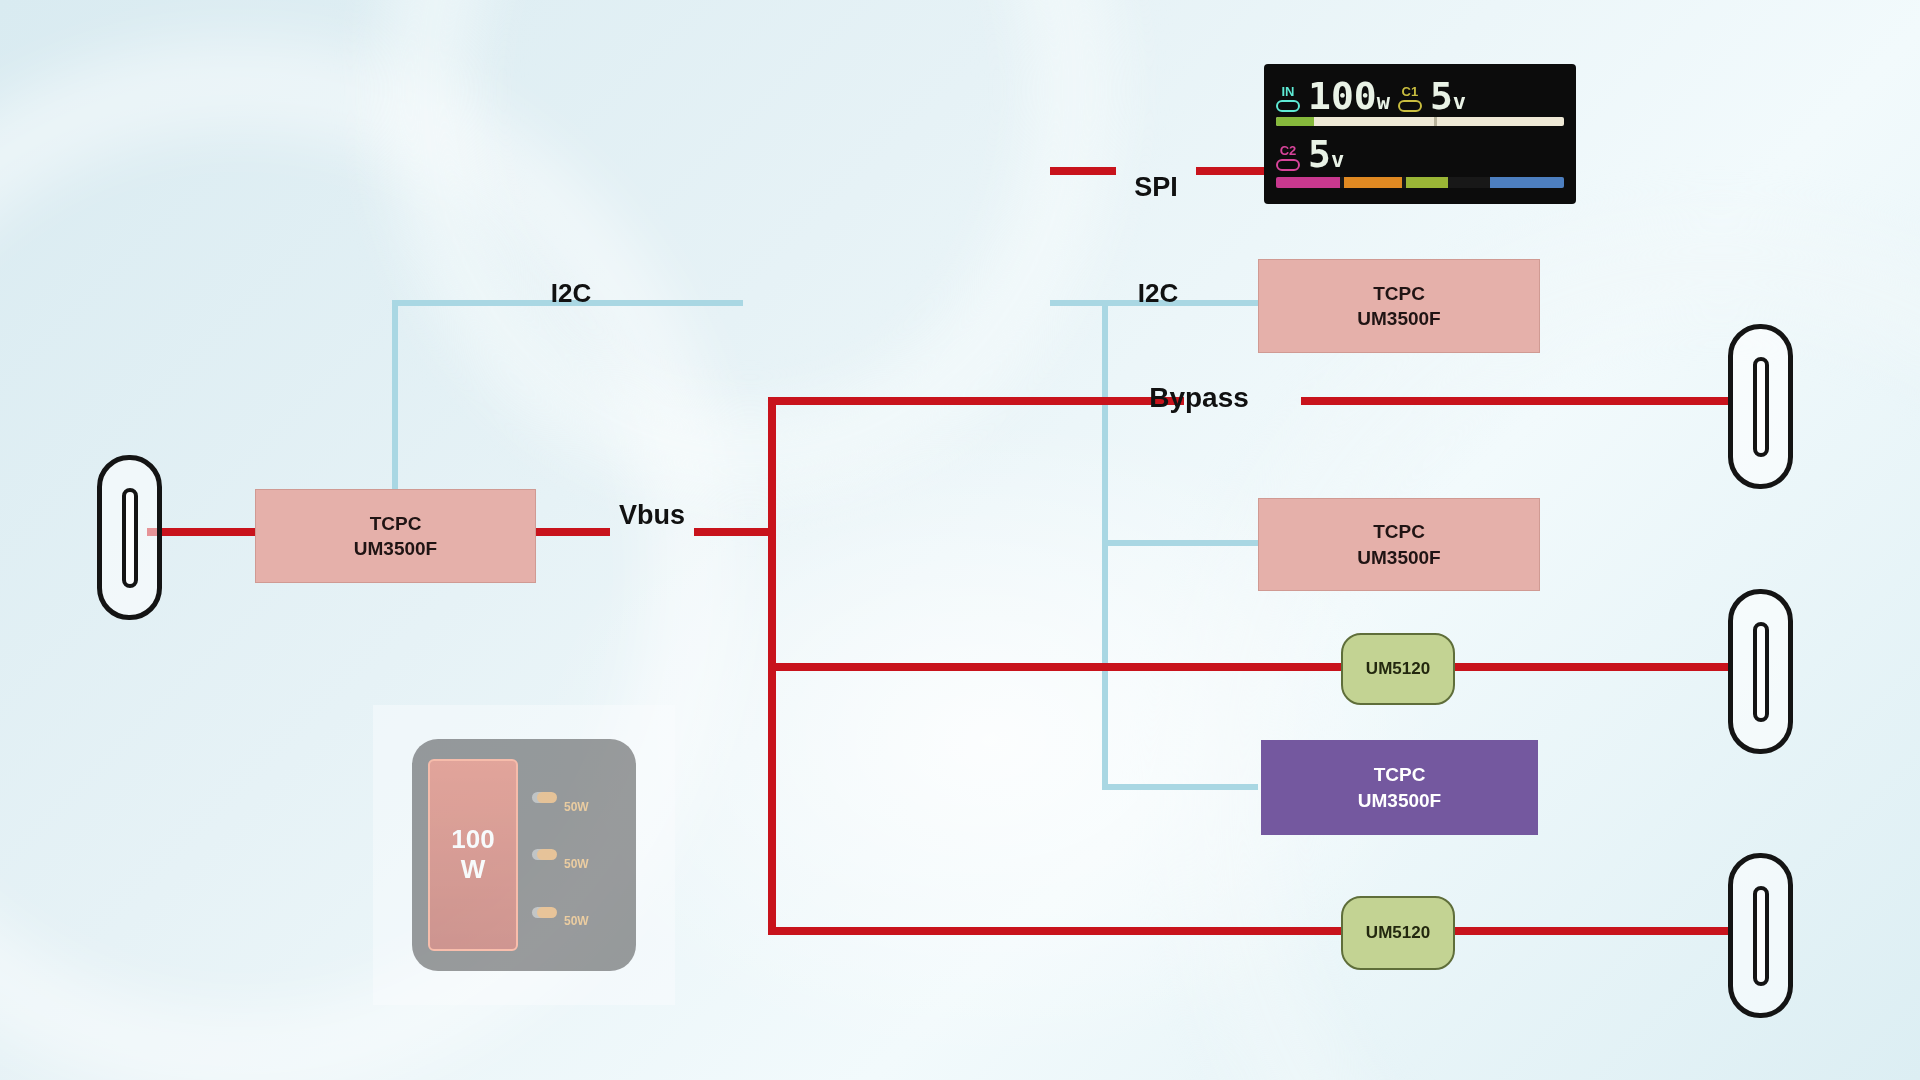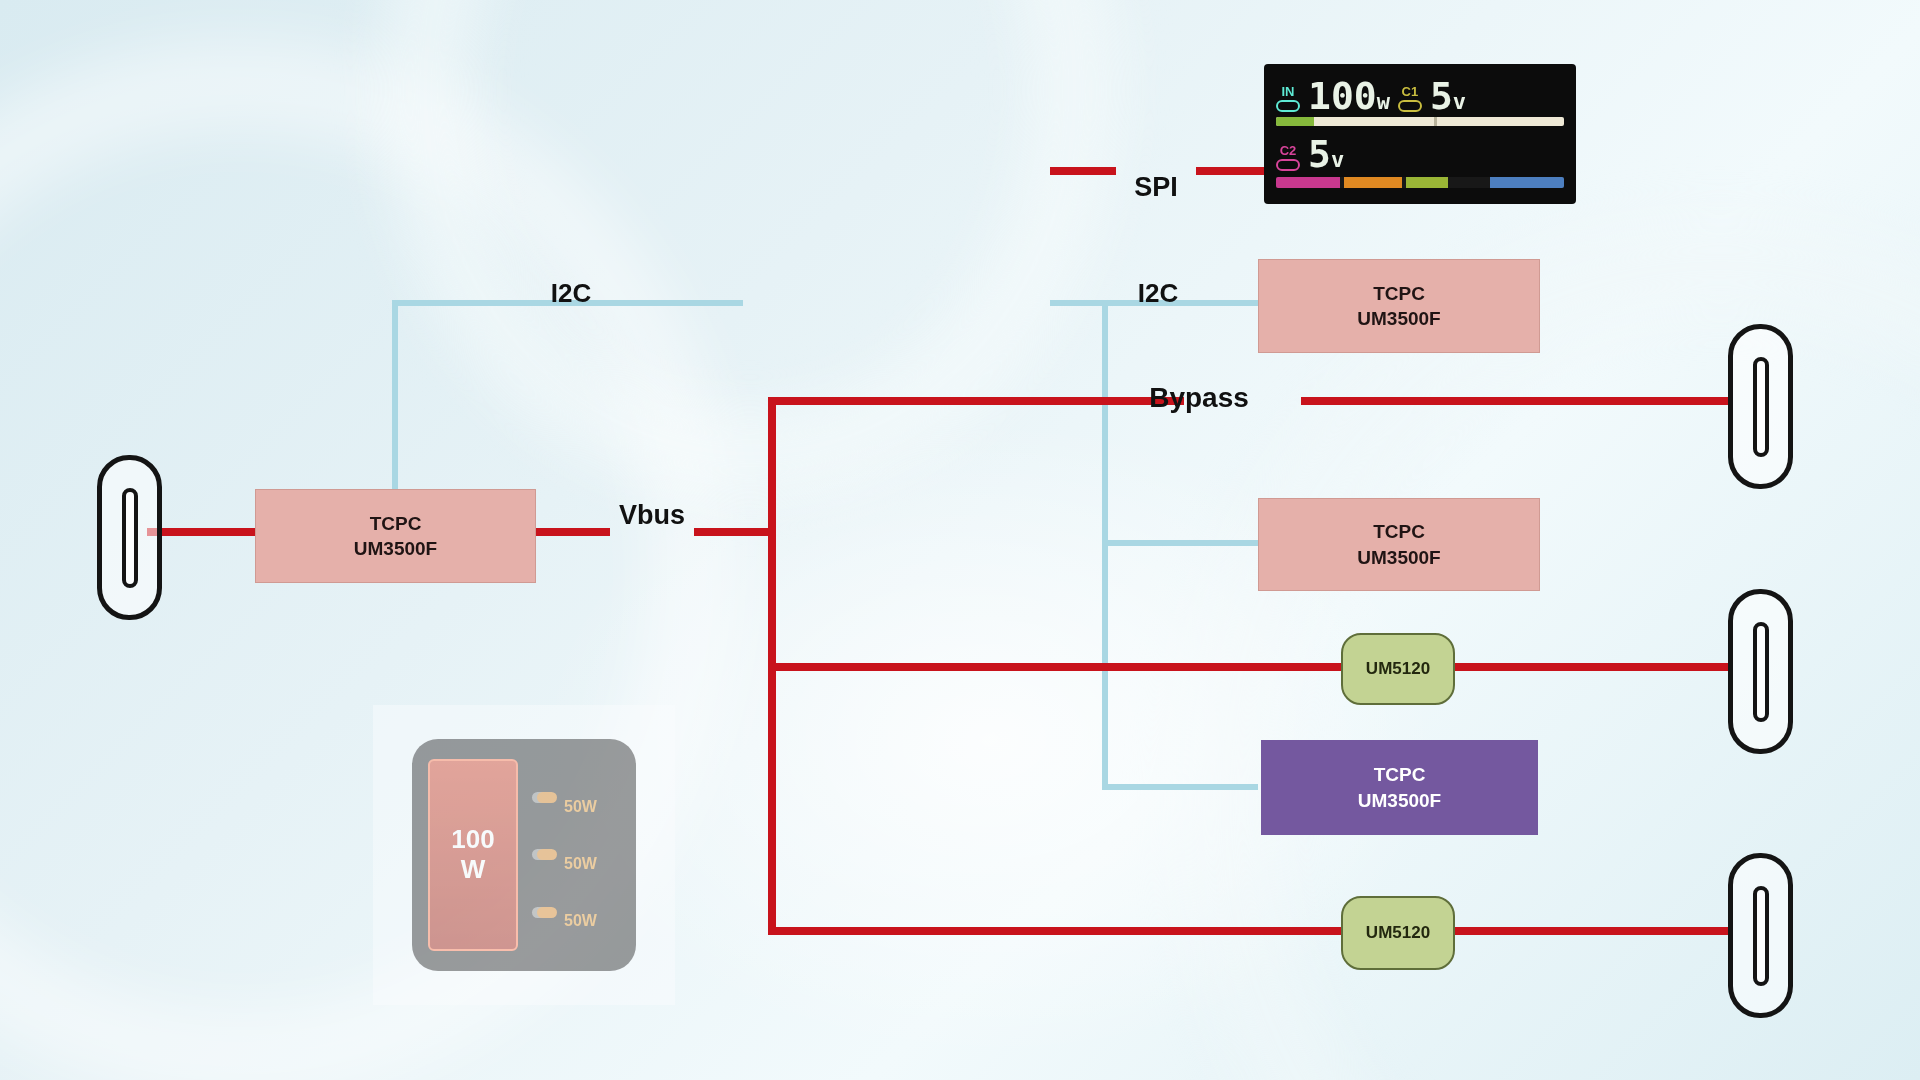--- a/index.html
+++ b/index.html
@@ -52,21 +52,21 @@
   .pm-card{position:absolute;left:373px;top:705px;width:302px;height:300px;z-index:1;
     background:rgba(250,252,253,0.55);display:flex;align-items:center;justify-content:center;opacity:0.85;}
   .pm-device{width:224px;height:232px;background:#2e2e30;border-radius:26px;opacity:0.55;
     display:flex;padding:20px 16px;box-sizing:border-box;gap:14px;}
   .pm-screen{width:86px;display:flex;flex-direction:column;align-items:center;justify-content:center;
     background:linear-gradient(#d2472f,#a32417);border:2px solid #ff7a52;border-radius:6px;color:#fff;
     font-weight:700;font-size:26px;line-height:1.15;}
   .pm-ports{flex:1;display:flex;flex-direction:column;justify-content:space-around;padding:10px 0;}
   .pm-port{display:flex;align-items:center;gap:7px;}
   .plug{width:20px;height:11px;background:#d8882a;border-radius:6px;box-shadow:-5px 0 0 #8a8a8a;margin-left:5px;}
-  .pm-port .plabel{font-size:16px;font-weight:700;color:#e09a3a;margin-top:18px;}
+  .pm-port .plabel{font-size:12px;font-weight:700;color:#e09a3a;margin-top:18px;}
 </style>
 </head>
 <body>
 
 <div class="canvas">
 
   <div class="rope r1"></div>
   <div class="rope r2"></div>
   <div class="rope r3"></div>
   <div class="glow"></div>

